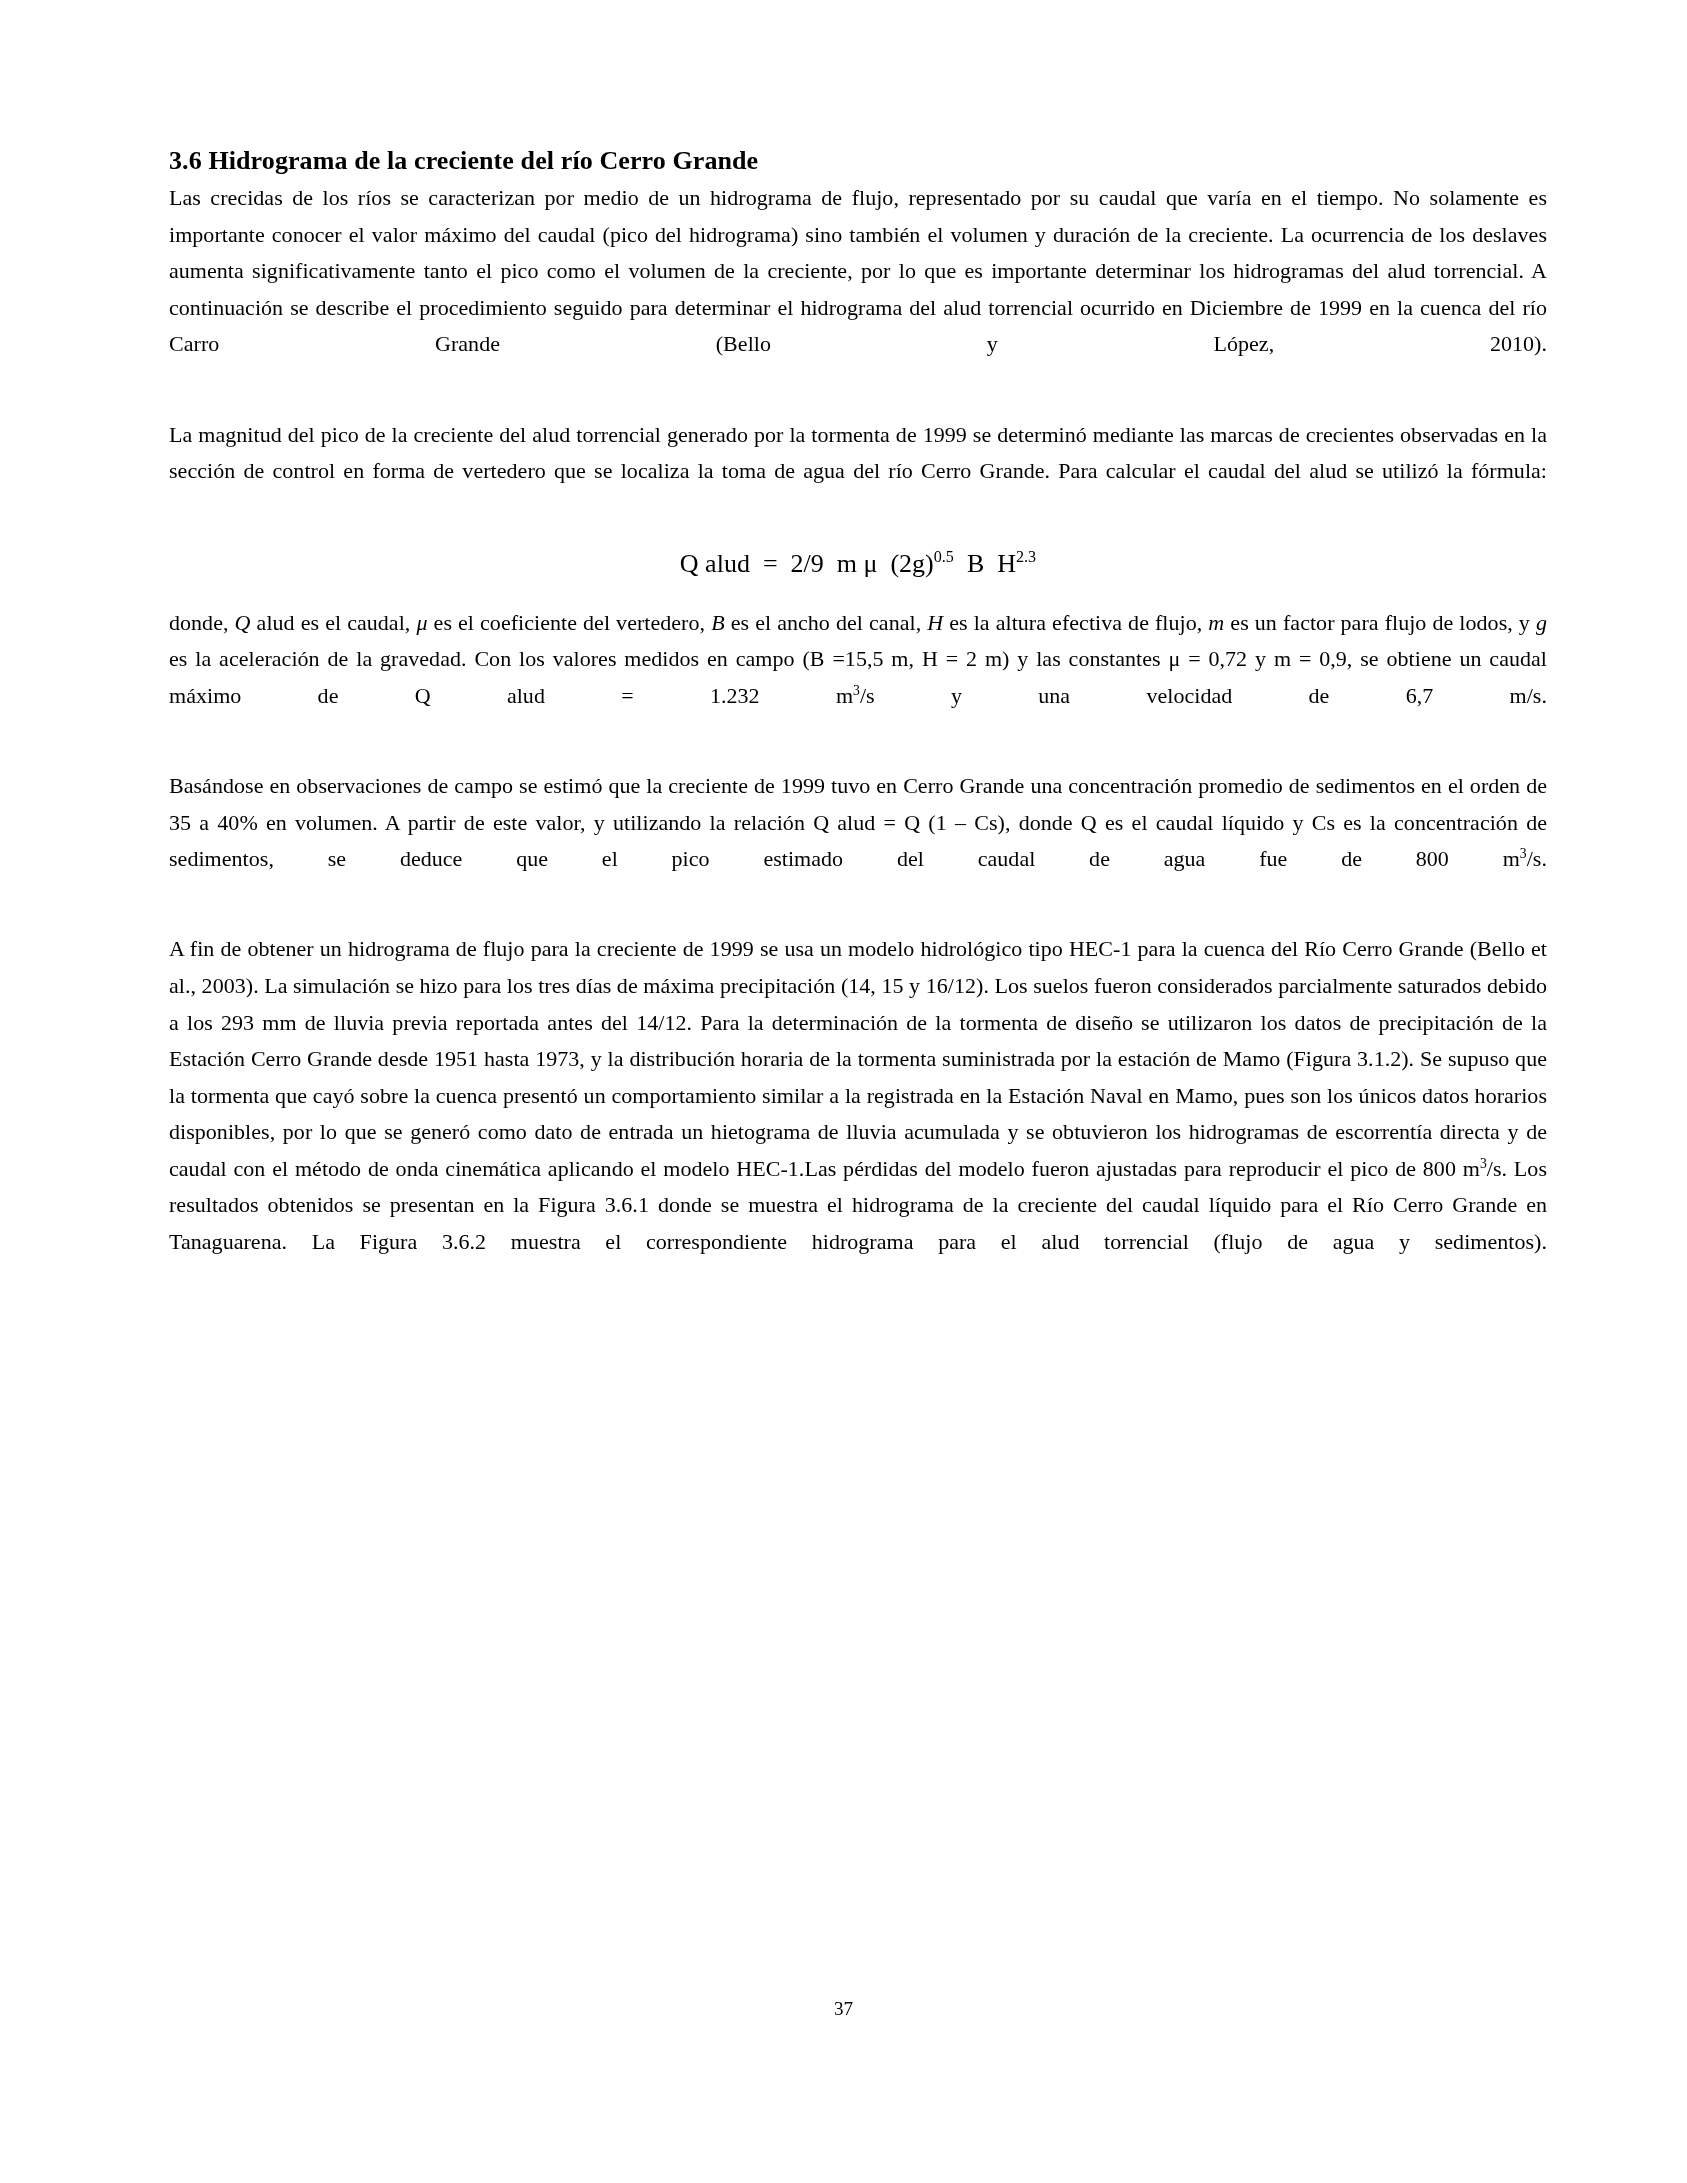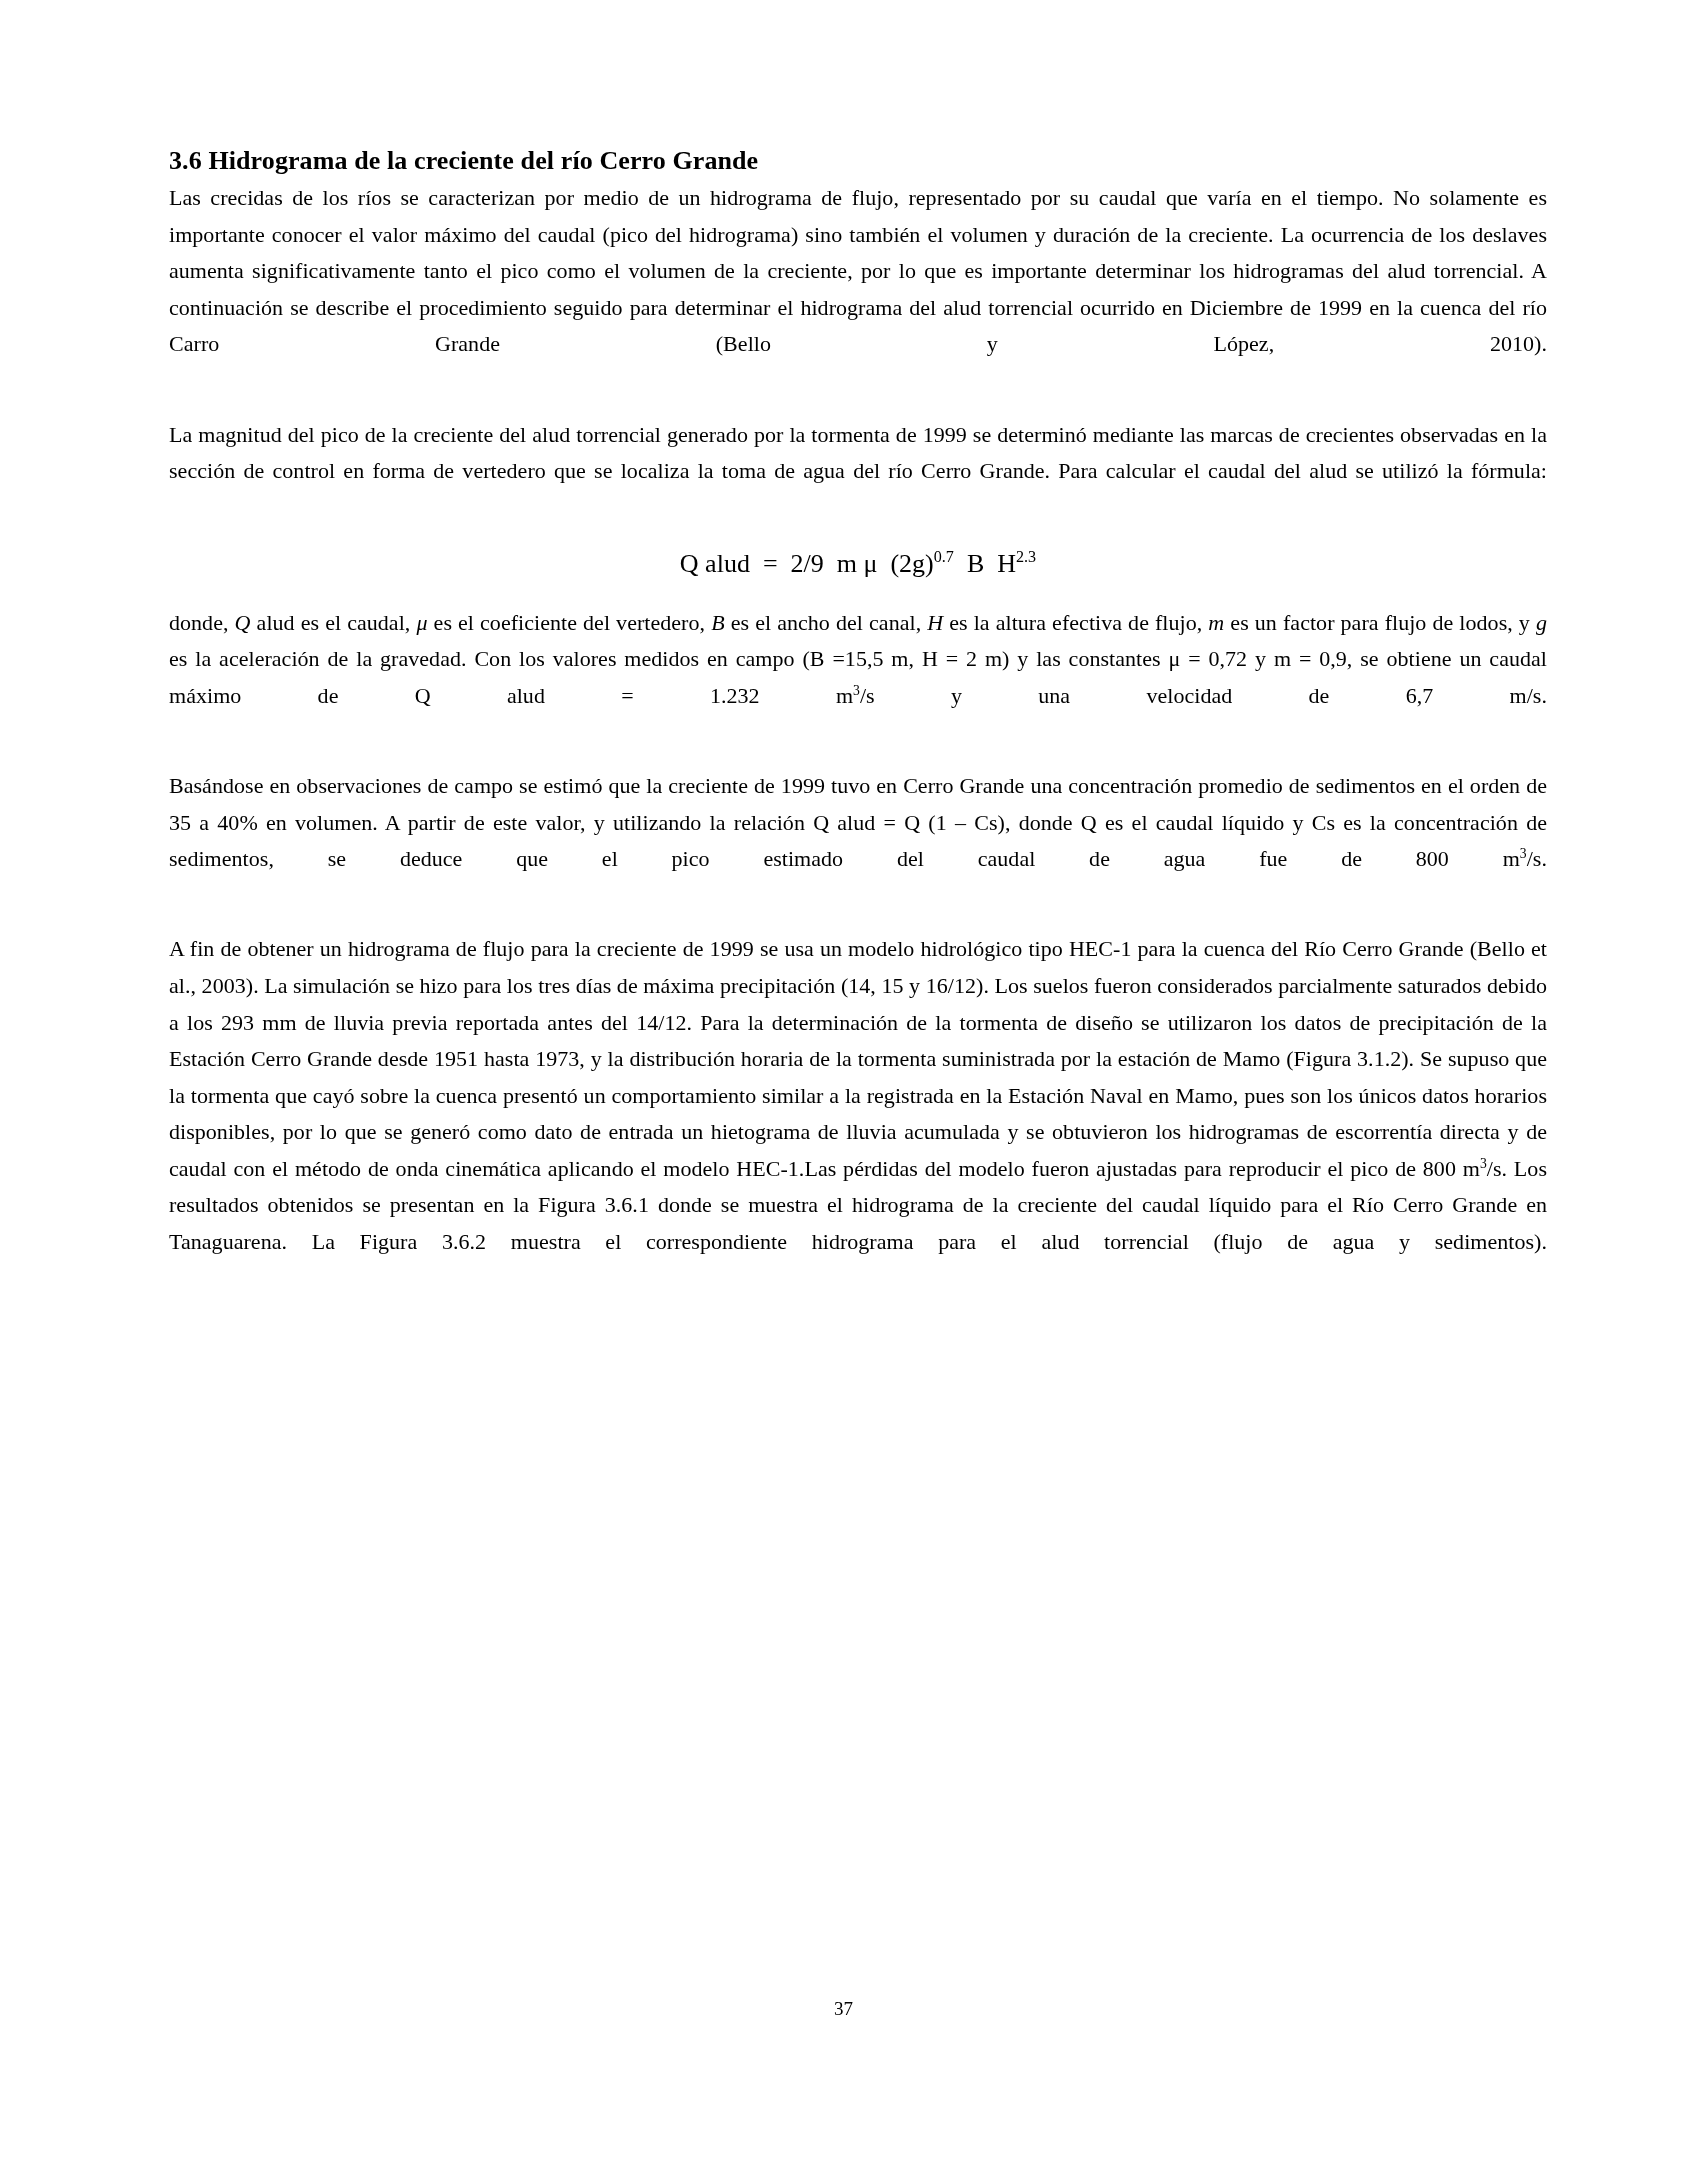--- a/index.html
+++ b/index.html
@@ -75,21 +75,21 @@
 
 <div class="page">
   <div class="content">
 
     <h2 class="section-heading">3.6 Hidrograma de la creciente del río Cerro Grande</h2>
 
     <p class="para">Las crecidas de los ríos se caracterizan por medio de un hidrograma de flujo, representado por su caudal que varía en el tiempo. No solamente es importante conocer el valor máximo del caudal (pico del hidrograma) sino también el volumen y duración de la creciente. La ocurrencia de los deslaves aumenta significativamente tanto el pico como el volumen de la creciente, por lo que es importante determinar los hidrogramas del alud torrencial. A continuación se describe el procedimiento seguido para determinar el hidrograma del alud torrencial ocurrido en Diciembre de 1999 en la cuenca del río Carro Grande (Bello y López, 2010).</p>
 
     <p class="para">La magnitud del pico de la creciente del alud torrencial generado por la tormenta de 1999 se determinó mediante las marcas de crecientes observadas en la sección de control en forma de vertedero que se localiza la toma de agua del río Cerro Grande. Para calcular el caudal del alud se utilizó la fórmula:</p>
 
-    <div class="formula"><span>Q alud  =  2/9  m μ  (2g)</span><sup>0.7</sup><span>  B  H</span><sup>2.3</sup></div>
+    <div class="formula"><span>Q alud  =  2/9  m μ  (2g)</span><sup>0.5</sup><span>  B  H</span><sup>2.3</sup></div>
 
     <p class="para"><span>donde,  </span><i class="it">Q</i><span> alud es el caudal, </span><i class="it">μ</i><span> es el coeficiente del vertedero, </span><i class="it">B</i><span> es el ancho del canal, </span><i class="it">H</i><span> es la altura efectiva de flujo, </span><i class="it">m</i><span> es un factor para flujo de lodos, y </span><i class="it">g</i><span> es la aceleración de la gravedad. Con los valores  medidos  en  campo  (B =15,5 m,  H = 2 m) y las constantes  μ = 0,72 y m = 0,9, se obtiene un caudal máximo de Q alud = 1.232 m</span><sup>3</sup><span>/s  y una velocidad de 6,7 m/s.</span></p>
 
     <p class="para"><span>Basándose en observaciones de campo se estimó que la creciente de 1999 tuvo en Cerro Grande una concentración promedio de sedimentos en el orden de 35 a 40% en volumen. A partir de este valor, y utilizando la relación Q alud = Q (1 – Cs), donde Q es el caudal líquido y Cs es la concentración de sedimentos,  se deduce que el pico estimado del caudal de agua fue de 800 m</span><sup>3</sup><span>/s.</span></p>
 
     <p class="para"><span>A fin de obtener un hidrograma de flujo para la creciente de 1999 se usa un modelo hidrológico tipo HEC-1 para la cuenca del Río Cerro Grande (Bello et al., 2003). La simulación se hizo para los tres días de máxima precipitación (14, 15 y 16/12). Los suelos fueron considerados parcialmente saturados debido a los 293 mm de lluvia previa reportada antes del 14/12. Para la determinación de la tormenta de diseño se utilizaron los datos de precipitación de la Estación Cerro Grande desde 1951 hasta 1973, y la distribución horaria de la tormenta suministrada por la estación de Mamo (Figura 3.1.2). Se supuso que la tormenta que cayó sobre la cuenca presentó un comportamiento similar a la registrada en la Estación Naval en Mamo, pues son los únicos datos horarios disponibles, por lo que se generó como dato de entrada un hietograma de lluvia acumulada y se obtuvieron los hidrogramas de escorrentía directa y de caudal con el método de onda cinemática aplicando el modelo HEC-1.Las pérdidas del modelo fueron ajustadas para reproducir el pico de 800 m</span><sup>3</sup><span>/s. Los resultados obtenidos se presentan en la Figura 3.6.1 donde se muestra el hidrograma de la creciente del caudal líquido para el Río Cerro Grande en Tanaguarena. La Figura 3.6.2 muestra el correspondiente hidrograma para el alud torrencial (flujo de agua y sedimentos).</span></p>
 
   </div>
 
   <div class="pagenum">37</div>

